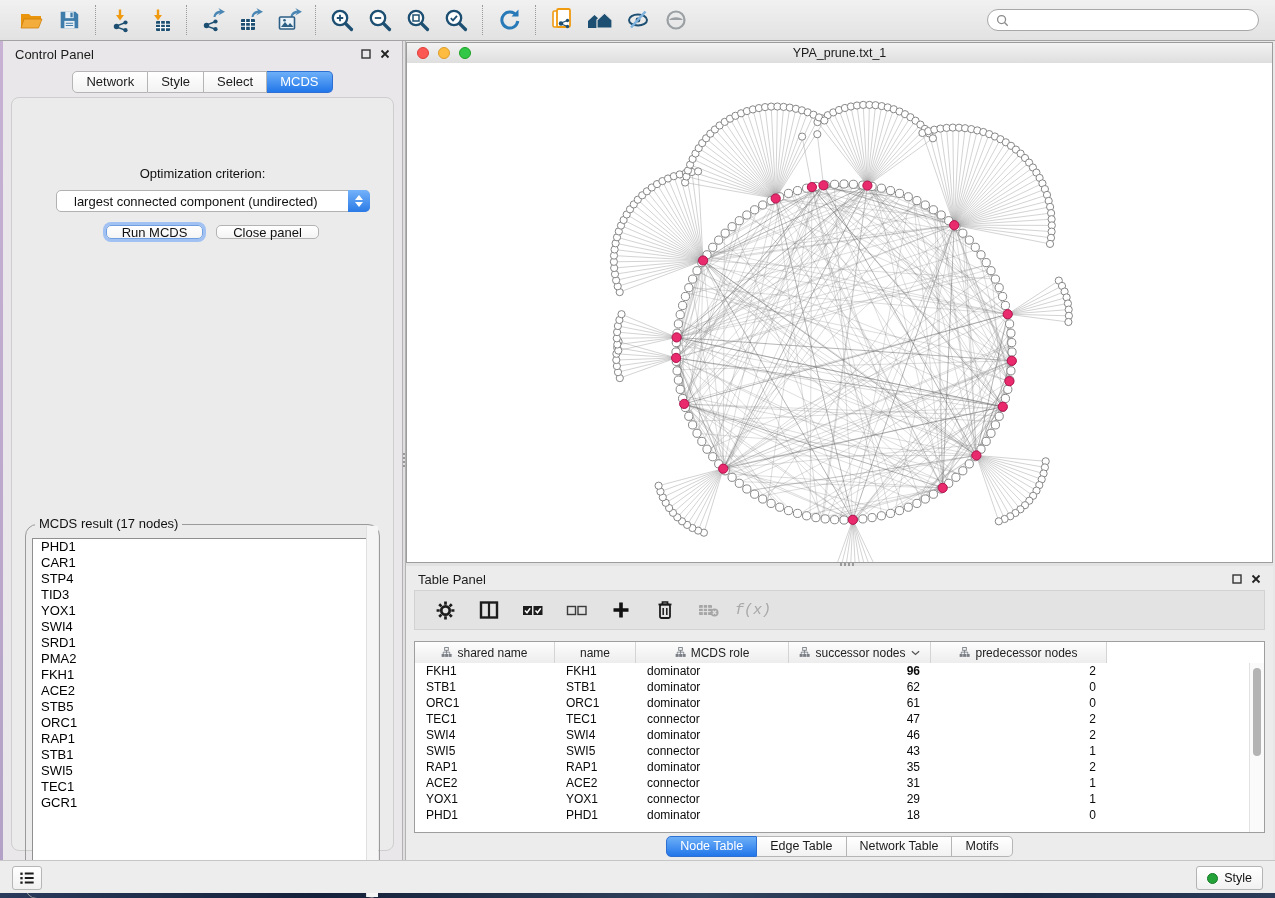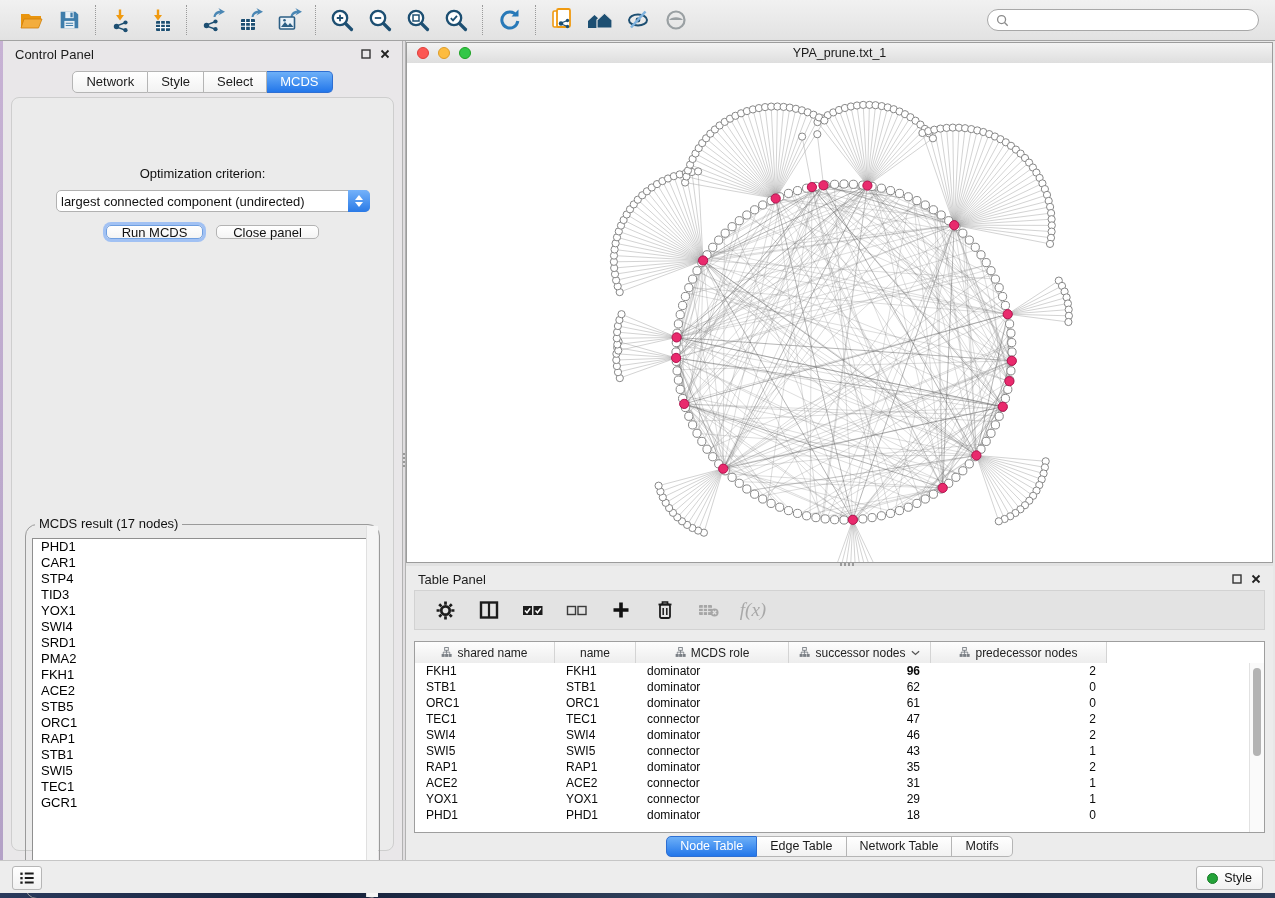--- a/index.html
+++ b/index.html
@@ -32,21 +32,21 @@
   #cp-tabs{display:flex;justify-content:center;margin-top:4px;position:relative;z-index:2}
   .tab{height:20px;line-height:20px;padding:0 13px;font-size:13px;background:linear-gradient(#ffffff,#f2f2f2);
        border:1px solid #b5b5b5;border-left:none;color:#1b1b1b}
   .tab:first-child{border-left:1px solid #b5b5b5;border-radius:5px 0 0 5px}
   .tab:last-child{border-radius:0 5px 5px 0}
   .tab.active{background:linear-gradient(#6db0f8,#2276ea);border-color:#2e6fd2;color:#fff}
   #cp-card{position:absolute;left:8px;right:8px;top:56px;bottom:10px;background:#ebebeb;
      border:1px solid #cecece;border-radius:8px}
   #opt-label{position:absolute;left:0;right:0;top:68px;text-align:center;font-size:13px;color:#111}
   #criterion{position:absolute;left:44px;top:92px;width:314px;height:22px;background:#fff;border:1px solid #b1b1b1;
-     border-radius:5px;font-size:13px;display:flex;align-items:center;padding-left:4px;box-sizing:border-box;color:#111}
+     border-radius:5px;font-size:13px;display:flex;align-items:center;padding-left:17px;box-sizing:border-box;color:#111}
   #criterion .stepper{position:absolute;right:-1px;top:-1px;width:22px;height:22px;border-radius:0 5px 5px 0;
      background:linear-gradient(#74b2fa,#2a7ae6);display:flex;flex-direction:column;align-items:center;justify-content:center;gap:2px}
   .tri-up{width:0;height:0;border-left:4px solid transparent;border-right:4px solid transparent;border-bottom:5px solid #fff}
   .tri-dn{width:0;height:0;border-left:4px solid transparent;border-right:4px solid transparent;border-top:5px solid #fff}
   .btn{position:absolute;height:14px;background:linear-gradient(#ffffff,#f4f4f4);border:1px solid #b3b3b3;border-radius:5px;
      font-size:13px;display:flex;align-items:center;justify-content:center;color:#111;box-sizing:border-box}
   #run-btn{left:94px;top:127px;width:97px;border-color:#6f9fe0;box-shadow:0 0 0 3px rgba(100,158,250,.55)}
   #closepanel-btn{left:204px;top:127px;width:103px}
   #result-group{position:absolute;left:13px;right:13px;top:426px;height:373px;border:1px solid #9a9a9a;border-radius:12px}
   #result-legend{position:absolute;left:9px;top:-9px;background:#ebebeb;padding:0 4px;font-size:13px;color:#111}
@@ -72,21 +72,21 @@
 
   
   #splitter-h{position:absolute;left:406px;right:2px;top:563px;height:3px;background:#e2e2e2}
   #splitter-h .grip{position:absolute;left:50%;top:0;width:16px;height:3px;background:repeating-linear-gradient(90deg,#9a9a9a 0 2px,transparent 2px 4px)}
 
   
   #table-panel{position:absolute;left:406px;right:2px;top:566px;bottom:37px;background:#ececec}
   #tp-toolbar{position:absolute;left:8px;right:8px;top:24px;height:40px;background:#e3e3e3;border:1px solid #d2d2d2;
      display:flex;align-items:center;gap:20px;padding:0 18px;box-sizing:border-box}
   .tp-ic{display:flex;align-items:center;justify-content:center;width:24px;height:24px}
-  .fx{font-family:Liberation Serif, serif;font-style:italic;font-size:19px;color:#a8a8a8}
+  .fx{font-family:Liberation Mono, monospace;font-style:italic;font-size:15px;color:#a8a8a8}
   #tp-table{position:absolute;left:8px;right:8px;top:75px;bottom:28px;background:#14532d;border:1px solid #9e9e9e;box-sizing:border-box;overflow:hidden}
   #table-header{display:flex;height:21px;border-bottom:1px solid #8d8d8d;background:linear-gradient(#fdfdfd,#ededed)}
   .th{display:flex;align-items:center;justify-content:center;gap:5px;font-size:12px;color:#222;
       border-right:1px solid #d4d4d4;box-sizing:border-box;height:21px}
   .th-fill{flex:1;background:#fff;border-bottom:0}
   #table-body{position:absolute;left:0;right:14px;top:21px;bottom:0;background:#fff}
   .tr{display:flex;height:16px;align-items:center}
   .td{font-size:12px;color:#0a0a0a;box-sizing:border-box;padding-left:11px;white-space:nowrap;overflow:hidden}
   .td.num{text-align:right;padding-left:0;padding-right:11px}
   #tbl-scroll{position:absolute;right:0;top:21px;bottom:0;width:14px;background:#fafafa;border-left:1px solid #e2e2e2}

